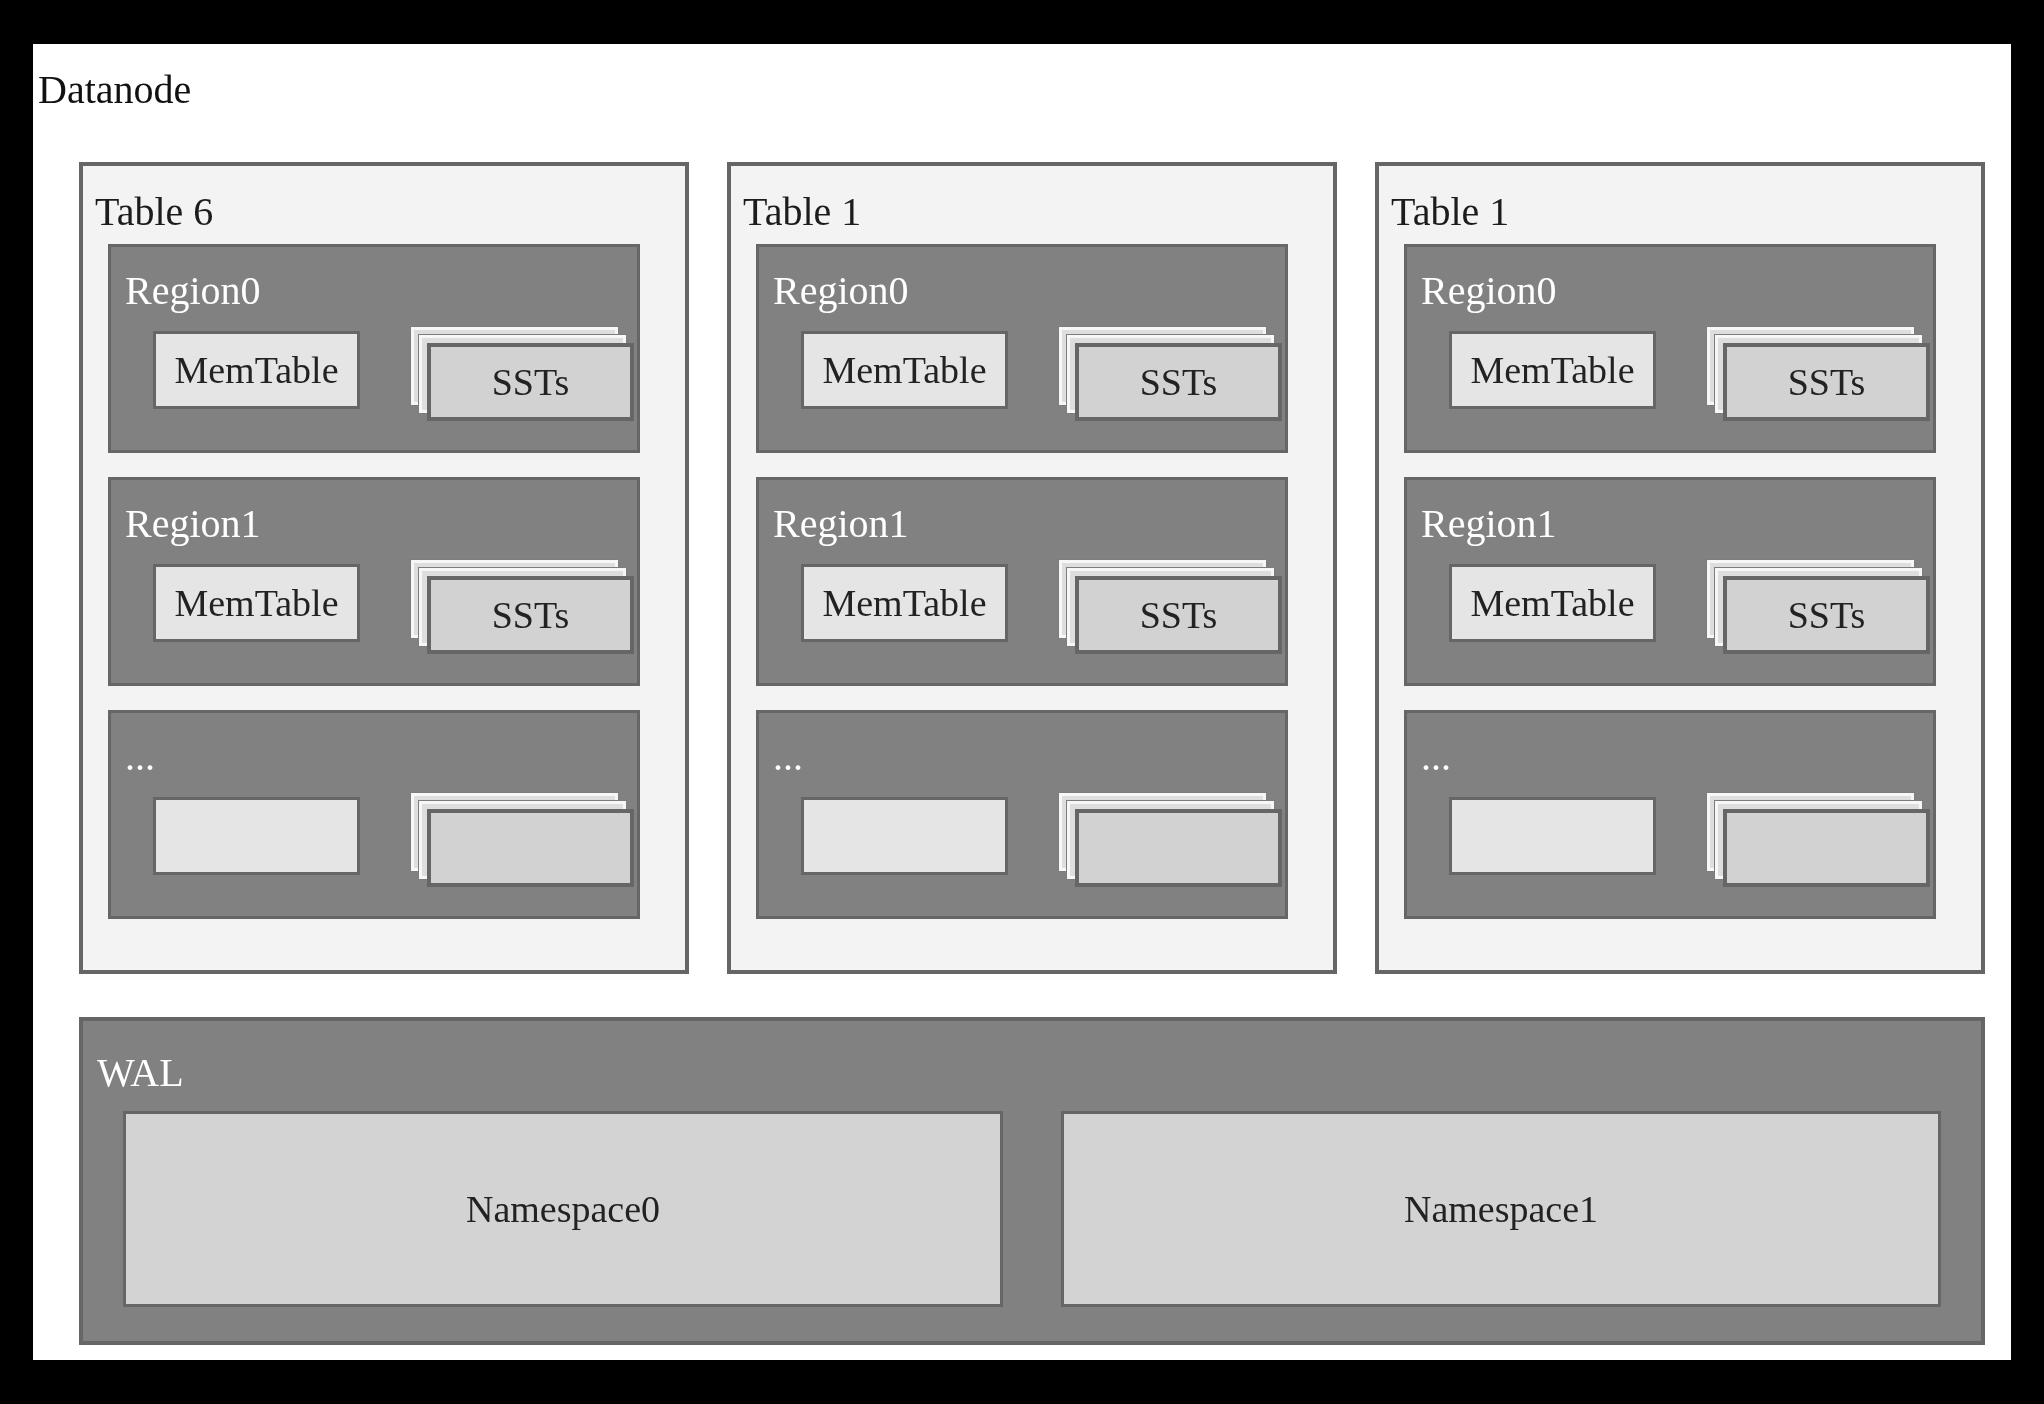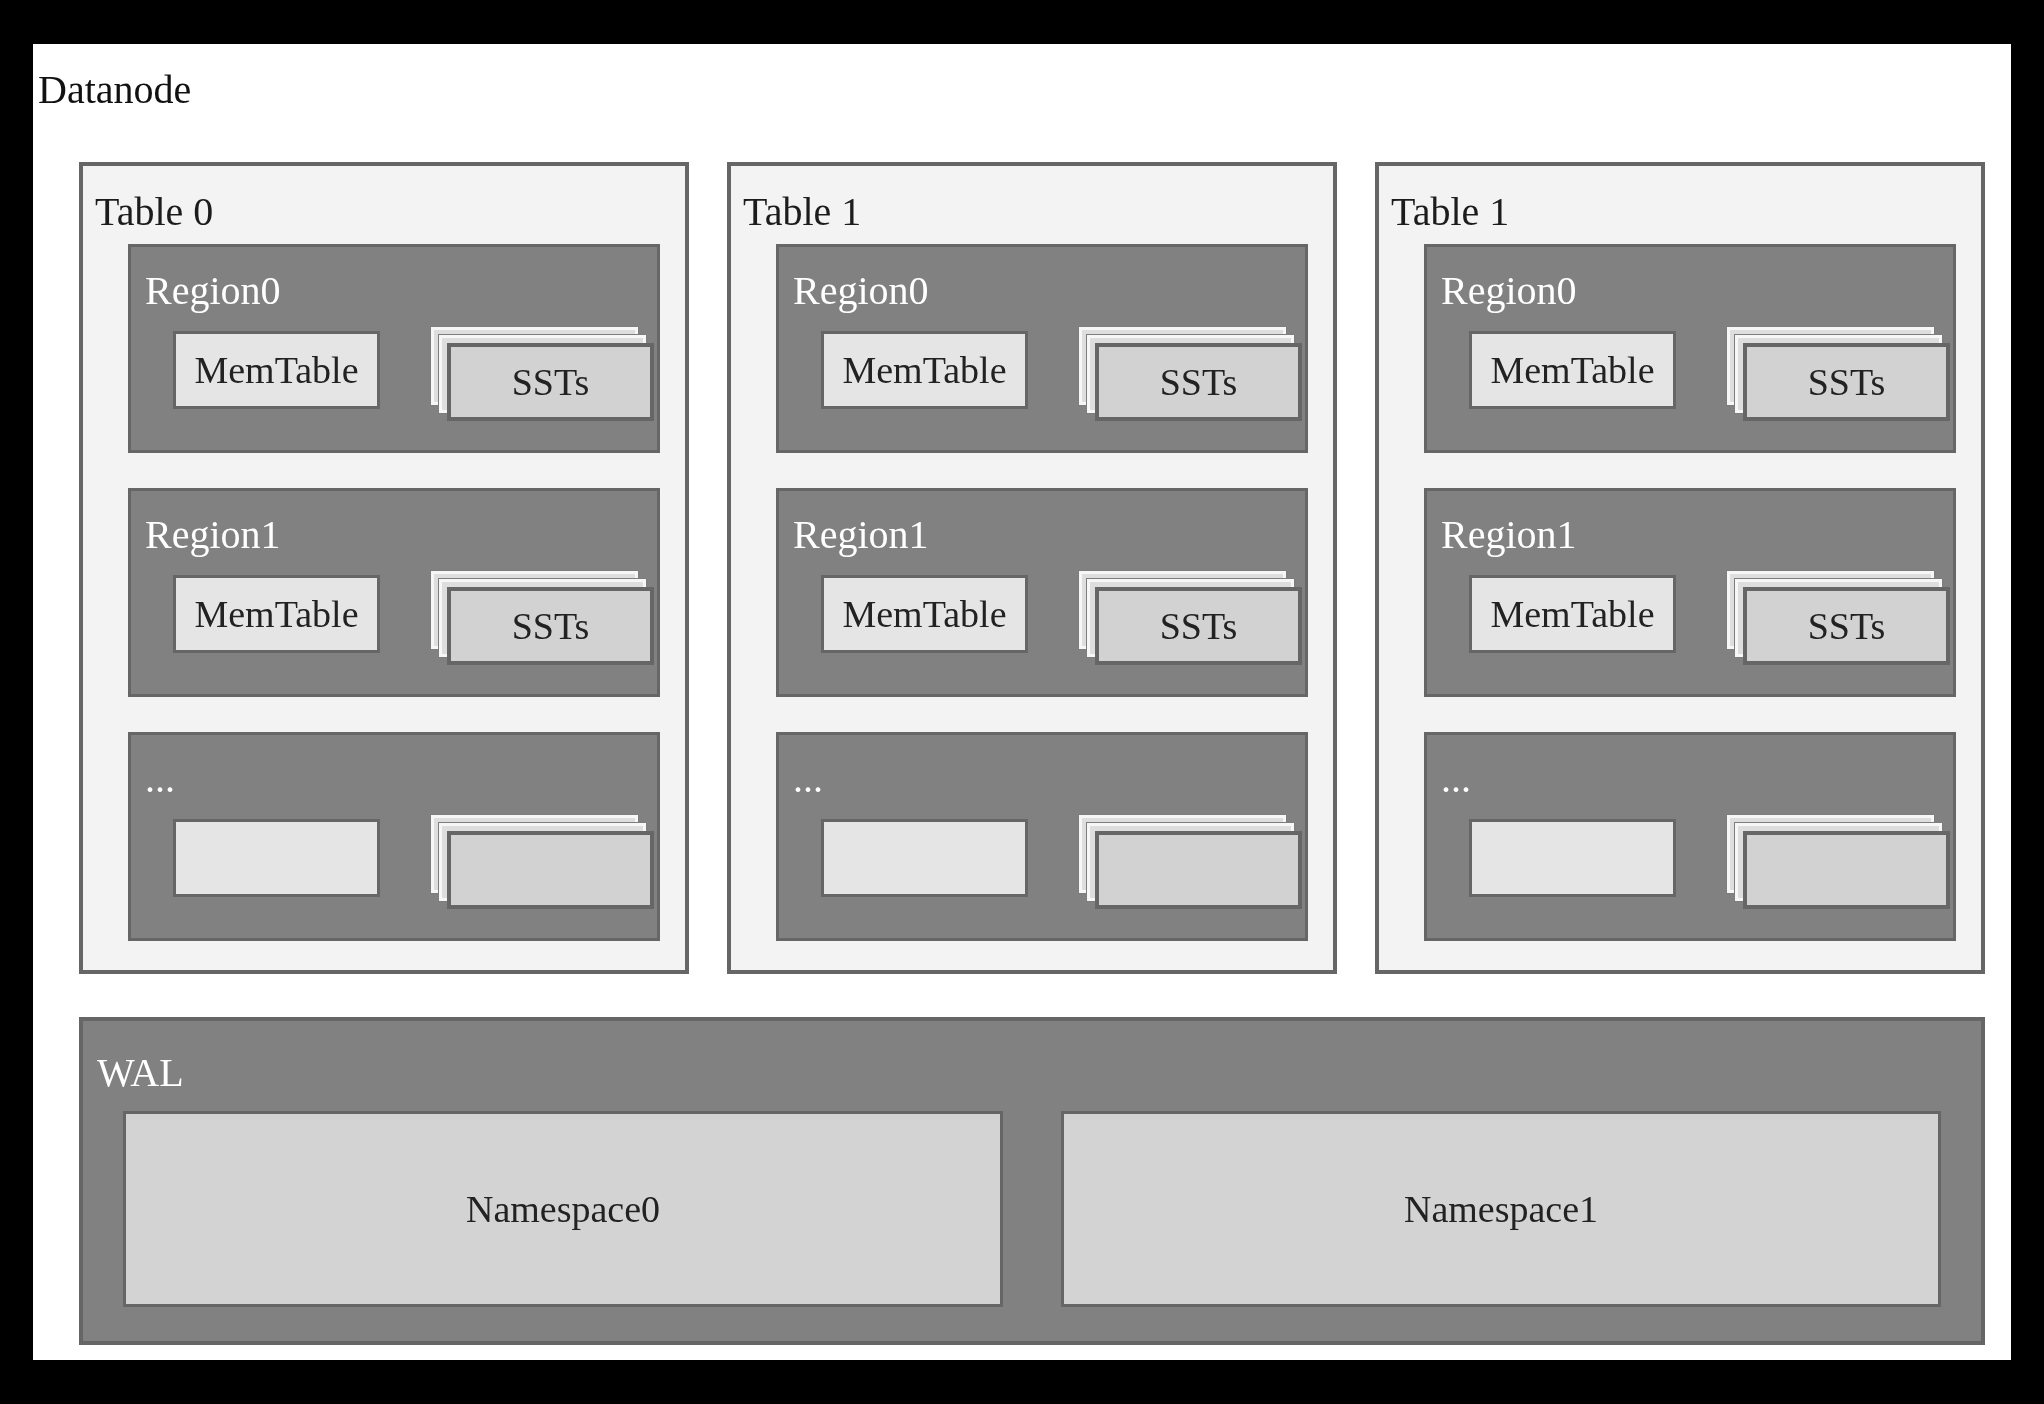--- a/index.html
+++ b/index.html
@@ -22,22 +22,22 @@
   }
   .table-panel {
     width:610px; height:812px; position:relative;
     background:#f3f3f3; border:4px solid #666;
   }
   .table-label {
     position:absolute; left:12px; top:24px;
     font-size:40px; line-height:1.1; color:#1c1c1c;
   }
   .regions {
-    position:absolute; left:45px; top:78px; width:532px;
-    display:flex; flex-direction:column; gap:35px;
+    position:absolute; left:25px; top:78px; width:532px;
+    display:flex; flex-direction:column; gap:24px;
   }
   .region {
     position:relative; height:209px;
     background:#818181; border:3px solid #666;
   }
   .region-label {
     position:absolute; left:14px; top:22px;
     font-size:40px; line-height:1.1; color:#ffffff;
   }
   .memtable-box {
@@ -83,21 +83,21 @@
 </style>
 </head>
 <body>
 
 <div class="page">
   <div class="page-title">Datanode</div>
 
   <div class="tables-row">
 
     <div class="table-panel">
-      <div class="table-label">Table 0</div>
+      <div class="table-label">Table 6</div>
       <div class="regions">
         <div class="region">
           <div class="region-label">Region0</div>
           <div class="memtable-box">MemTable</div>
           <div class="sst-stack">
             <div class="sst-layer back2"></div>
             <div class="sst-layer back1"></div>
             <div class="sst-layer front">SSTs</div>
           </div>
         </div>

